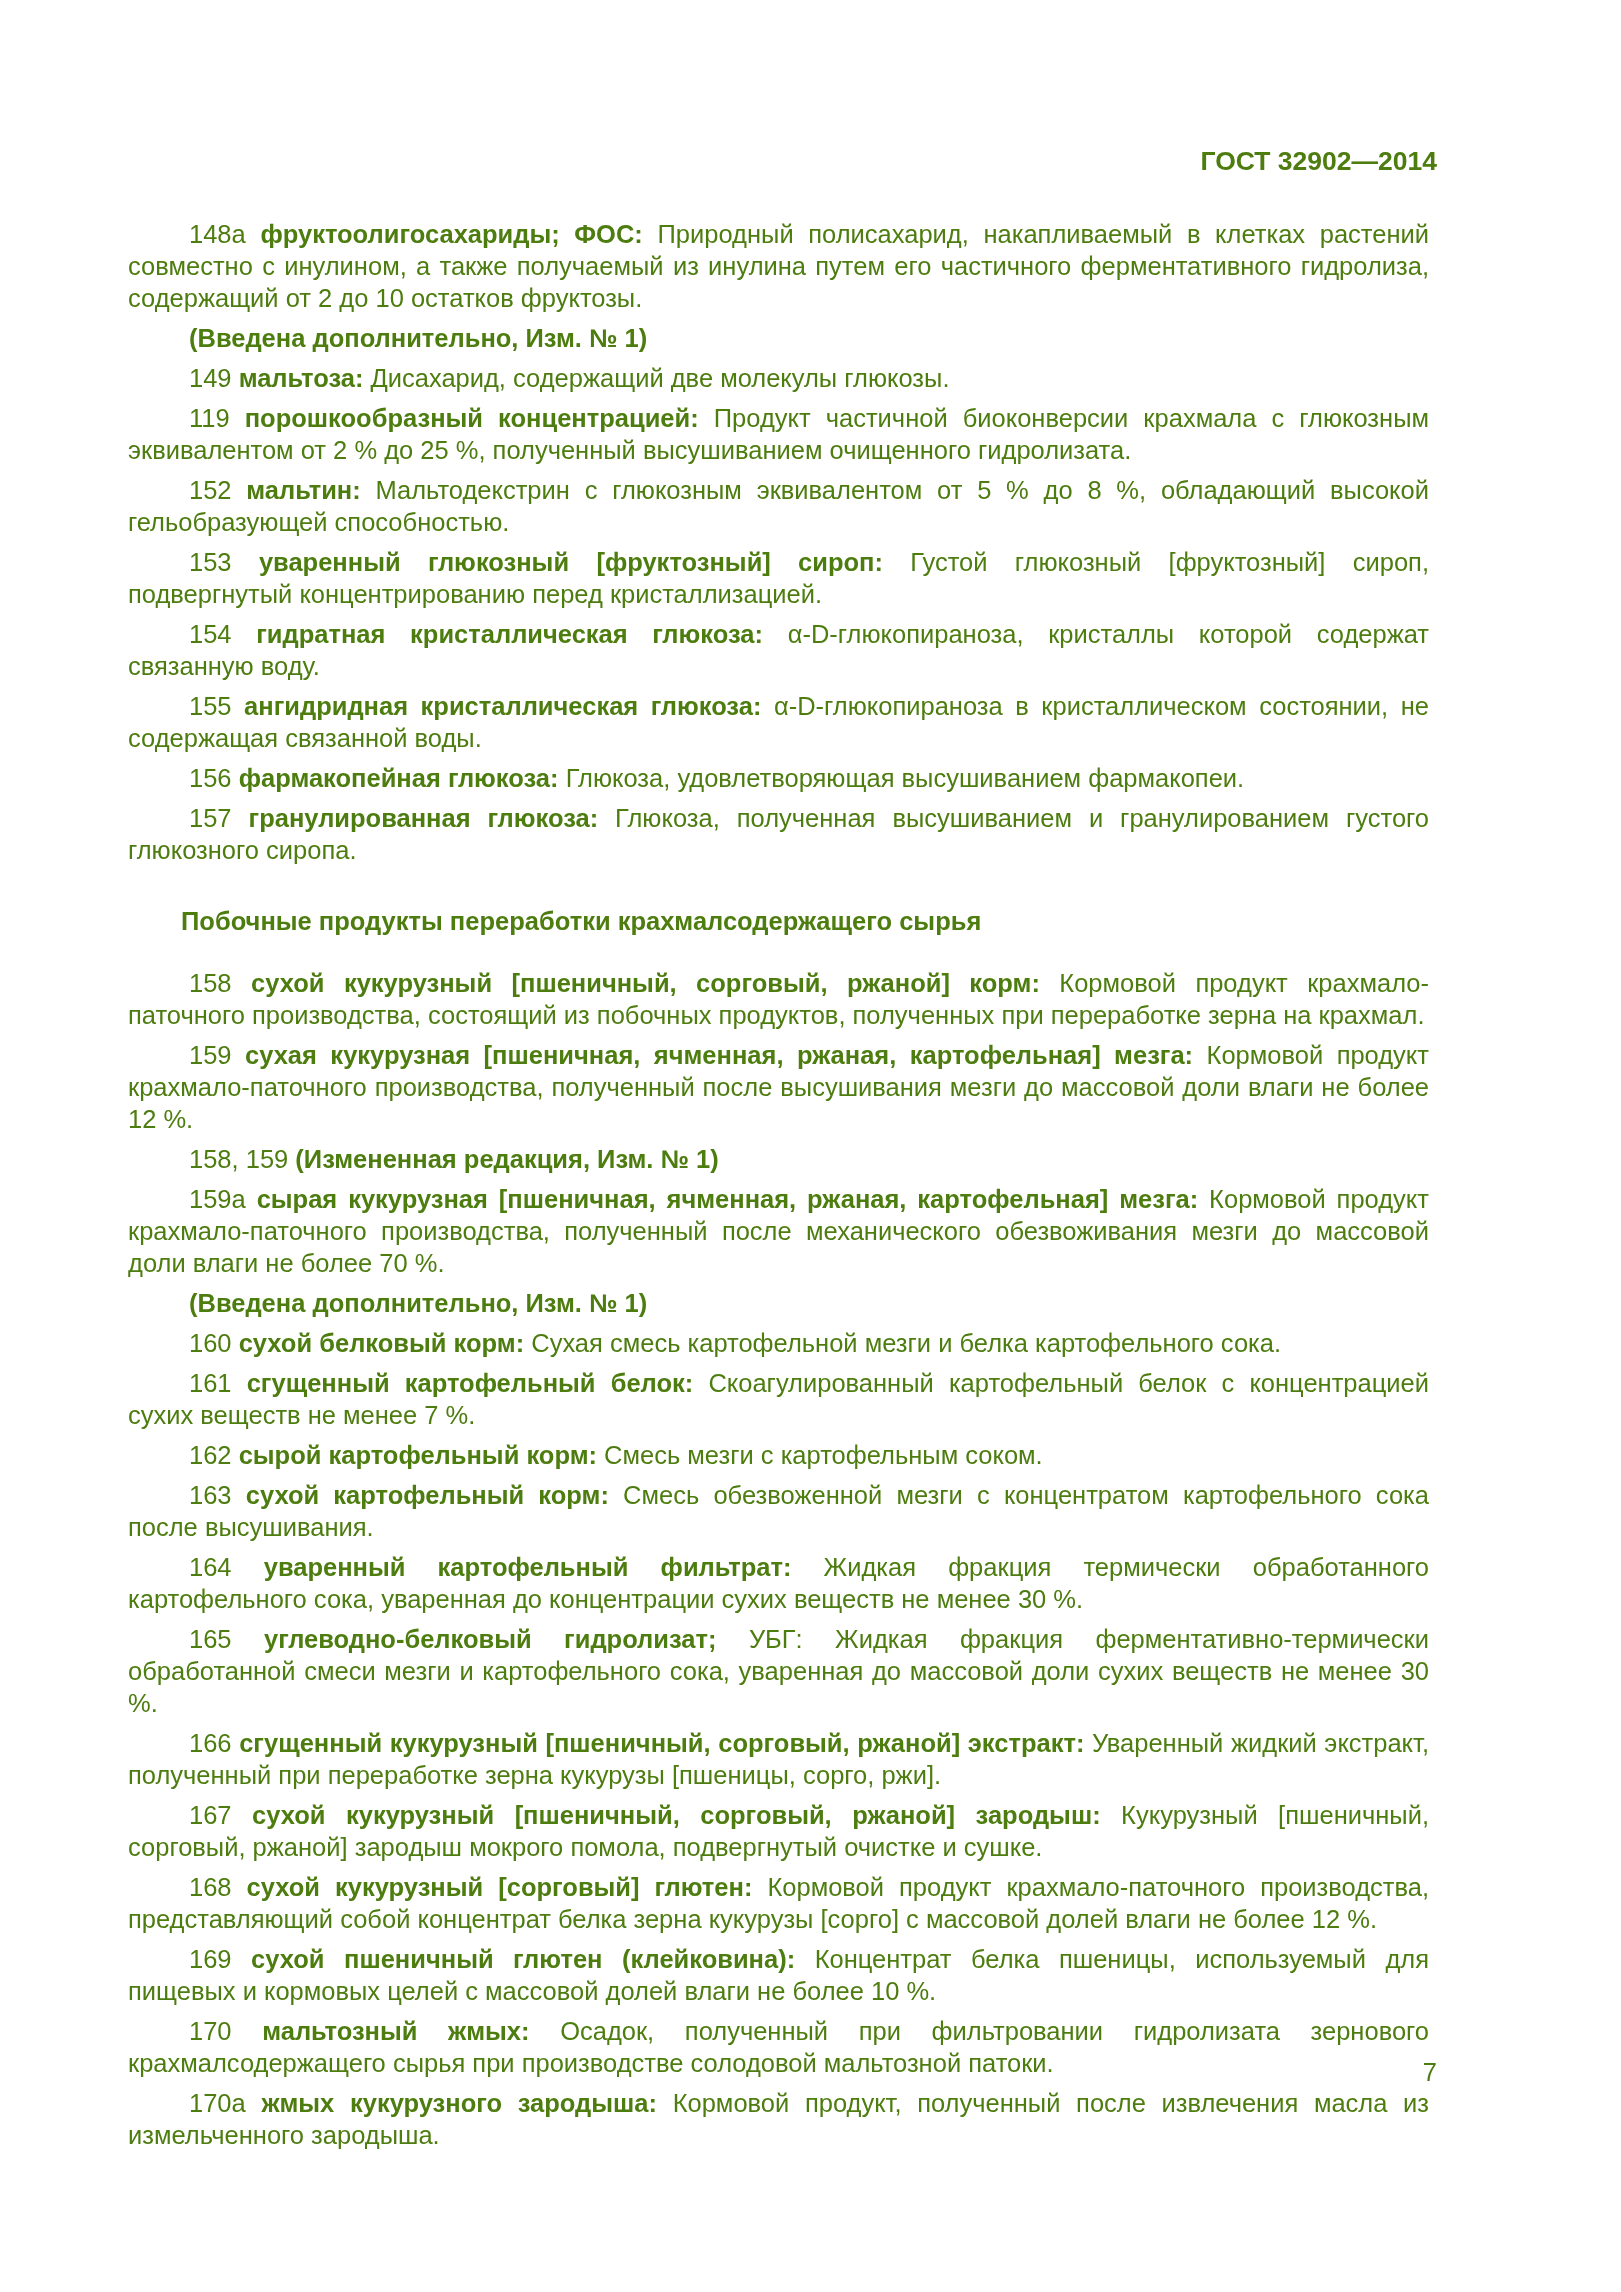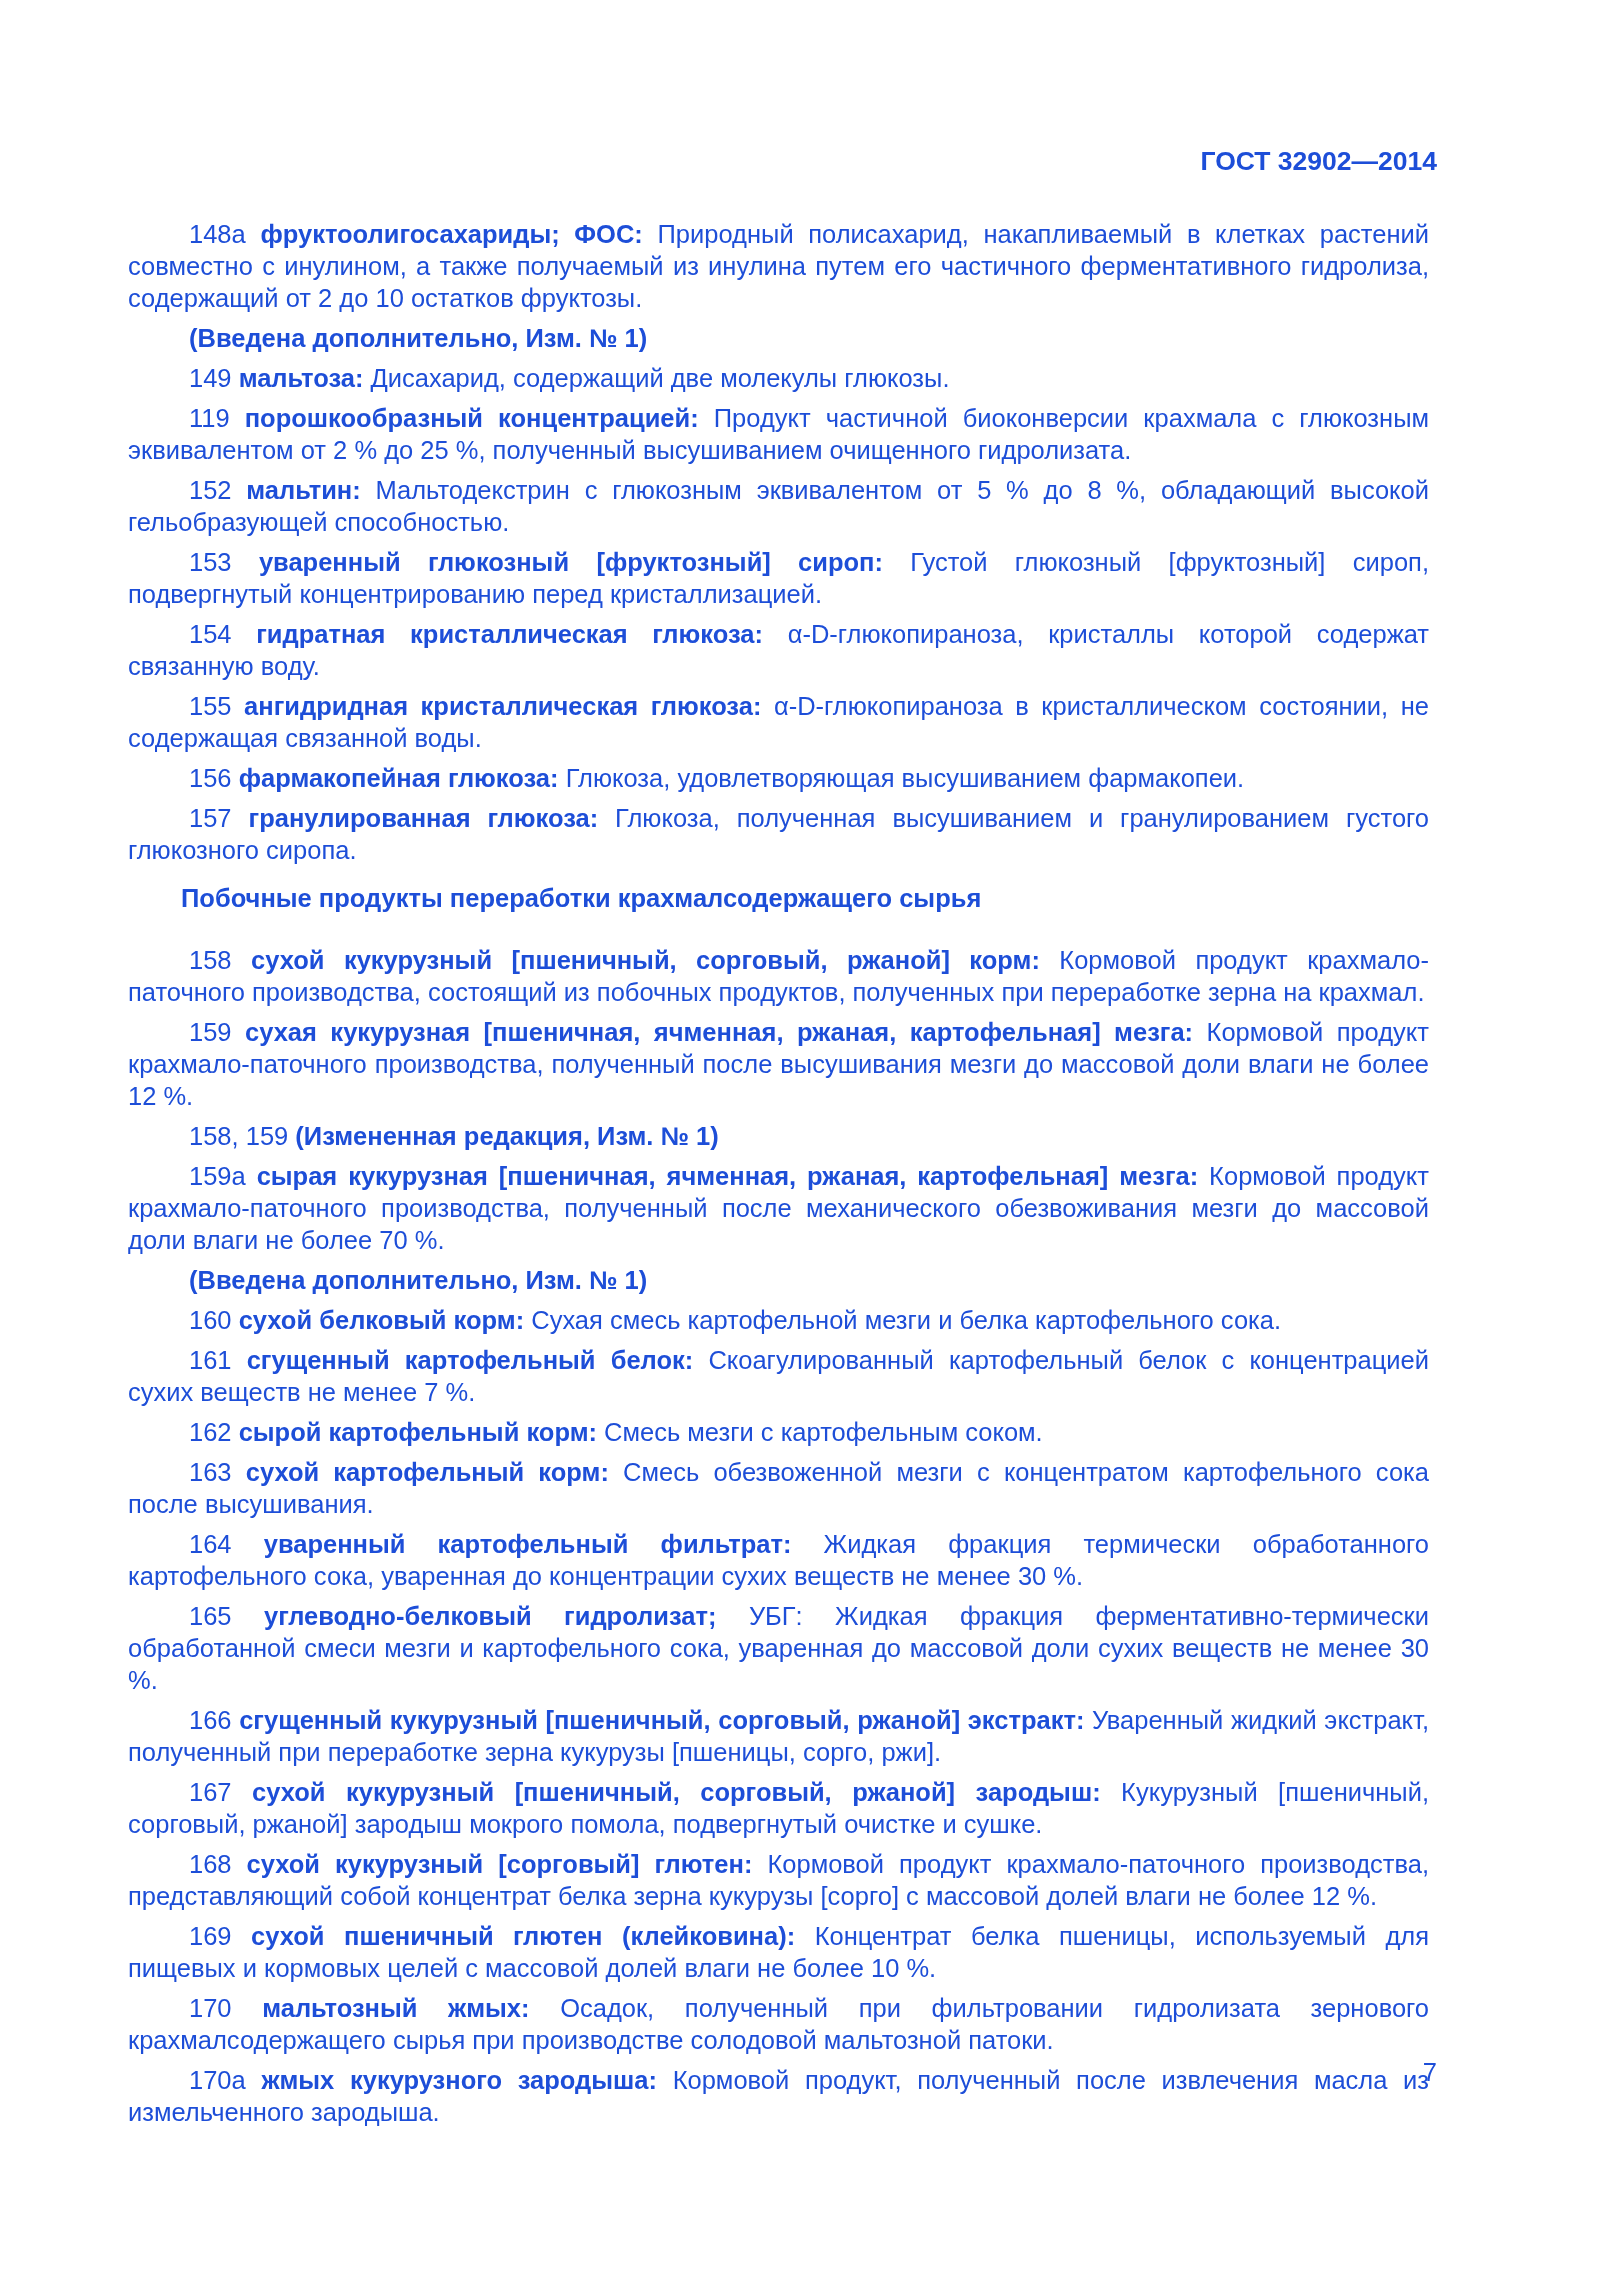--- a/index.html
+++ b/index.html
@@ -6,21 +6,21 @@
   html, body {
     margin: 0;
     padding: 0;
     background: #ffffff;
   }
   .page {
     position: relative;
     width: 1621px;
     height: 2293px;
     background: #ffffff;
-    color: #1d4ed8;
+    color: #4d7c0f;
     font-family: "Liberation Sans", sans-serif;
     font-size: 25.5px;
     line-height: 32px;
     overflow: hidden;
   }
   .doc-header {
     position: absolute;
     top: 145px;
     left: 120px;
     right: 184px;
@@ -35,21 +35,21 @@
     right: 184px;
     text-align: justify;
   }
   .para {
     margin: 8px;
     text-indent: 61px;
   }
   .section-heading {
     font-weight: bold;
     text-align: left;
-    margin: 16px 0 30px 0;
+    margin: 39px 0 30px 0;
   }
   .bold { font-weight: bold; }
   .page-number {
     position: absolute;
     top: 2056px;
     right: 184px;
     text-align: right;
     font-size: 25.5px;
   }
 </style>

